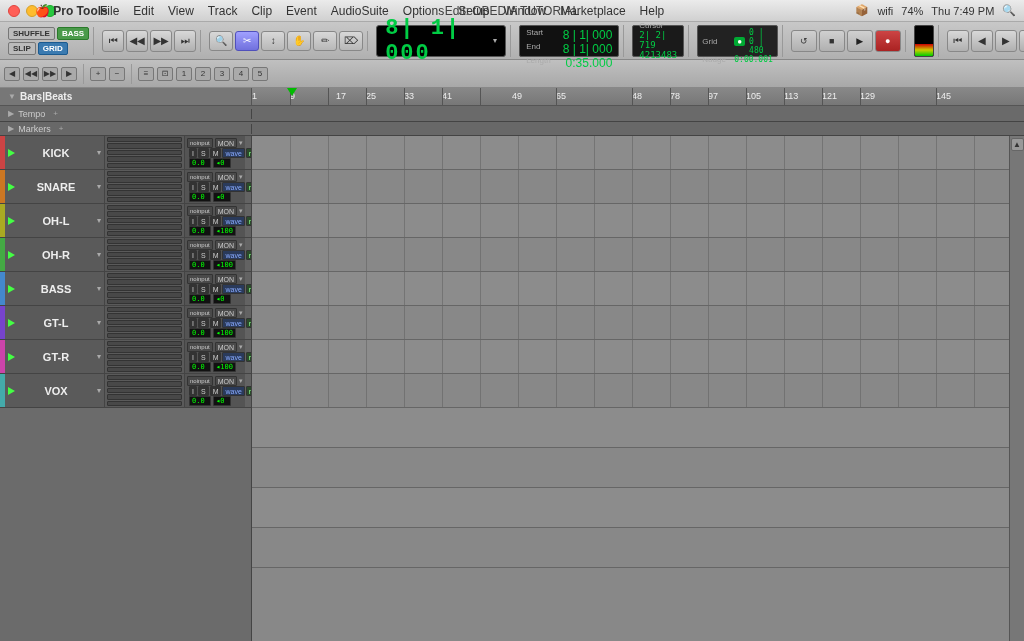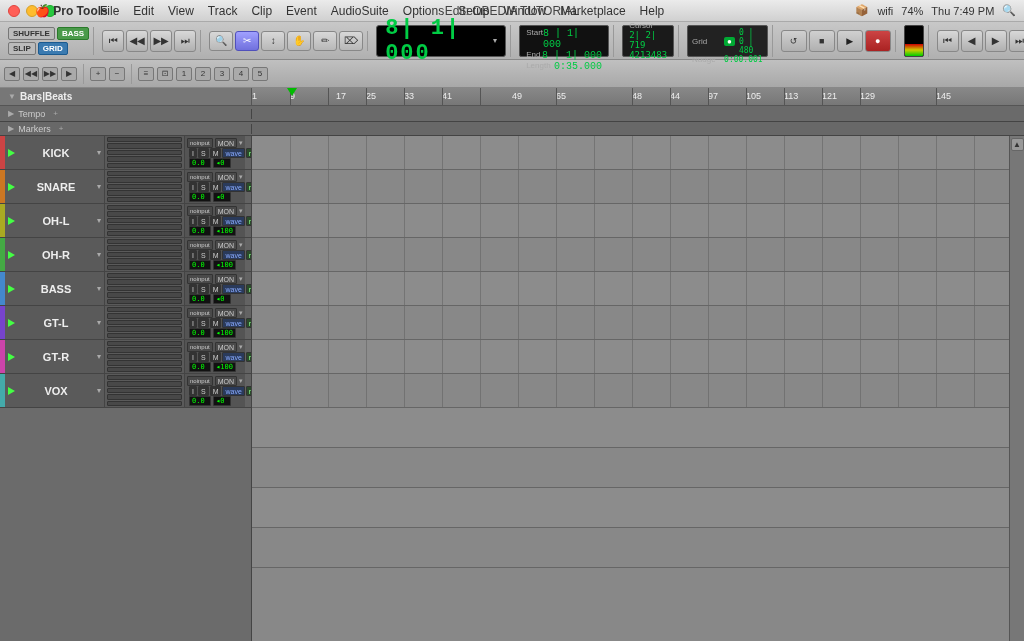--- a/index.html
+++ b/index.html
@@ -193,22 +193,23 @@
       justify-content: space-between;
     }
     .sel-row {
       display: flex;
       justify-content: space-between;
       font-size: 8px;
       color: #aaa;
     }
     .sel-val {
       color: #00cc44;
-      font-family: Liberation Mono, monospace;
-      font-size: 10px;
+      font-family: Liberation Sans, sans-serif;
+      font-size: 12px;
+      margin-left: 15px;
     }
 
     
     #cursor-panel {
       background: #1a1a1a;
       border: 1px solid #555;
       border-radius: 2px;
       padding: 2px 6px;
       height: 32px;
       display: flex;
@@ -819,21 +820,21 @@
         <span class="ruler-mark" style="left: 152px;">33</span>
         <div class="ruler-line major" style="left: 152px;"></div>
         <span class="ruler-mark" style="left: 190px;">41</span>
         <div class="ruler-line" style="left: 190px;"></div>
         <span class="ruler-mark" style="left: 228px; margin-left: 32px;">49</span>
         <div class="ruler-line major" style="left: 228px;"></div>
         <span class="ruler-mark" style="left: 304px;">65</span>
         <div class="ruler-line" style="left: 304px;"></div>
         <span class="ruler-mark" style="left: 380px;">48</span>
         <div class="ruler-line major" style="left: 380px;"></div>
-        <span class="ruler-mark" style="left: 418px;">44</span>
+        <span class="ruler-mark" style="left: 418px;">78</span>
         <div class="ruler-line" style="left: 418px;"></div>
         <span class="ruler-mark" style="left: 456px;">97</span>
         <div class="ruler-line major" style="left: 456px;"></div>
         <span class="ruler-mark" style="left: 494px;">105</span>
         <div class="ruler-line" style="left: 494px;"></div>
         <span class="ruler-mark" style="left: 532px;">113</span>
         <div class="ruler-line major" style="left: 532px;"></div>
         <span class="ruler-mark" style="left: 570px;">121</span>
         <div class="ruler-line" style="left: 570px;"></div>
         <span class="ruler-mark" style="left: 608px;">129</span>

